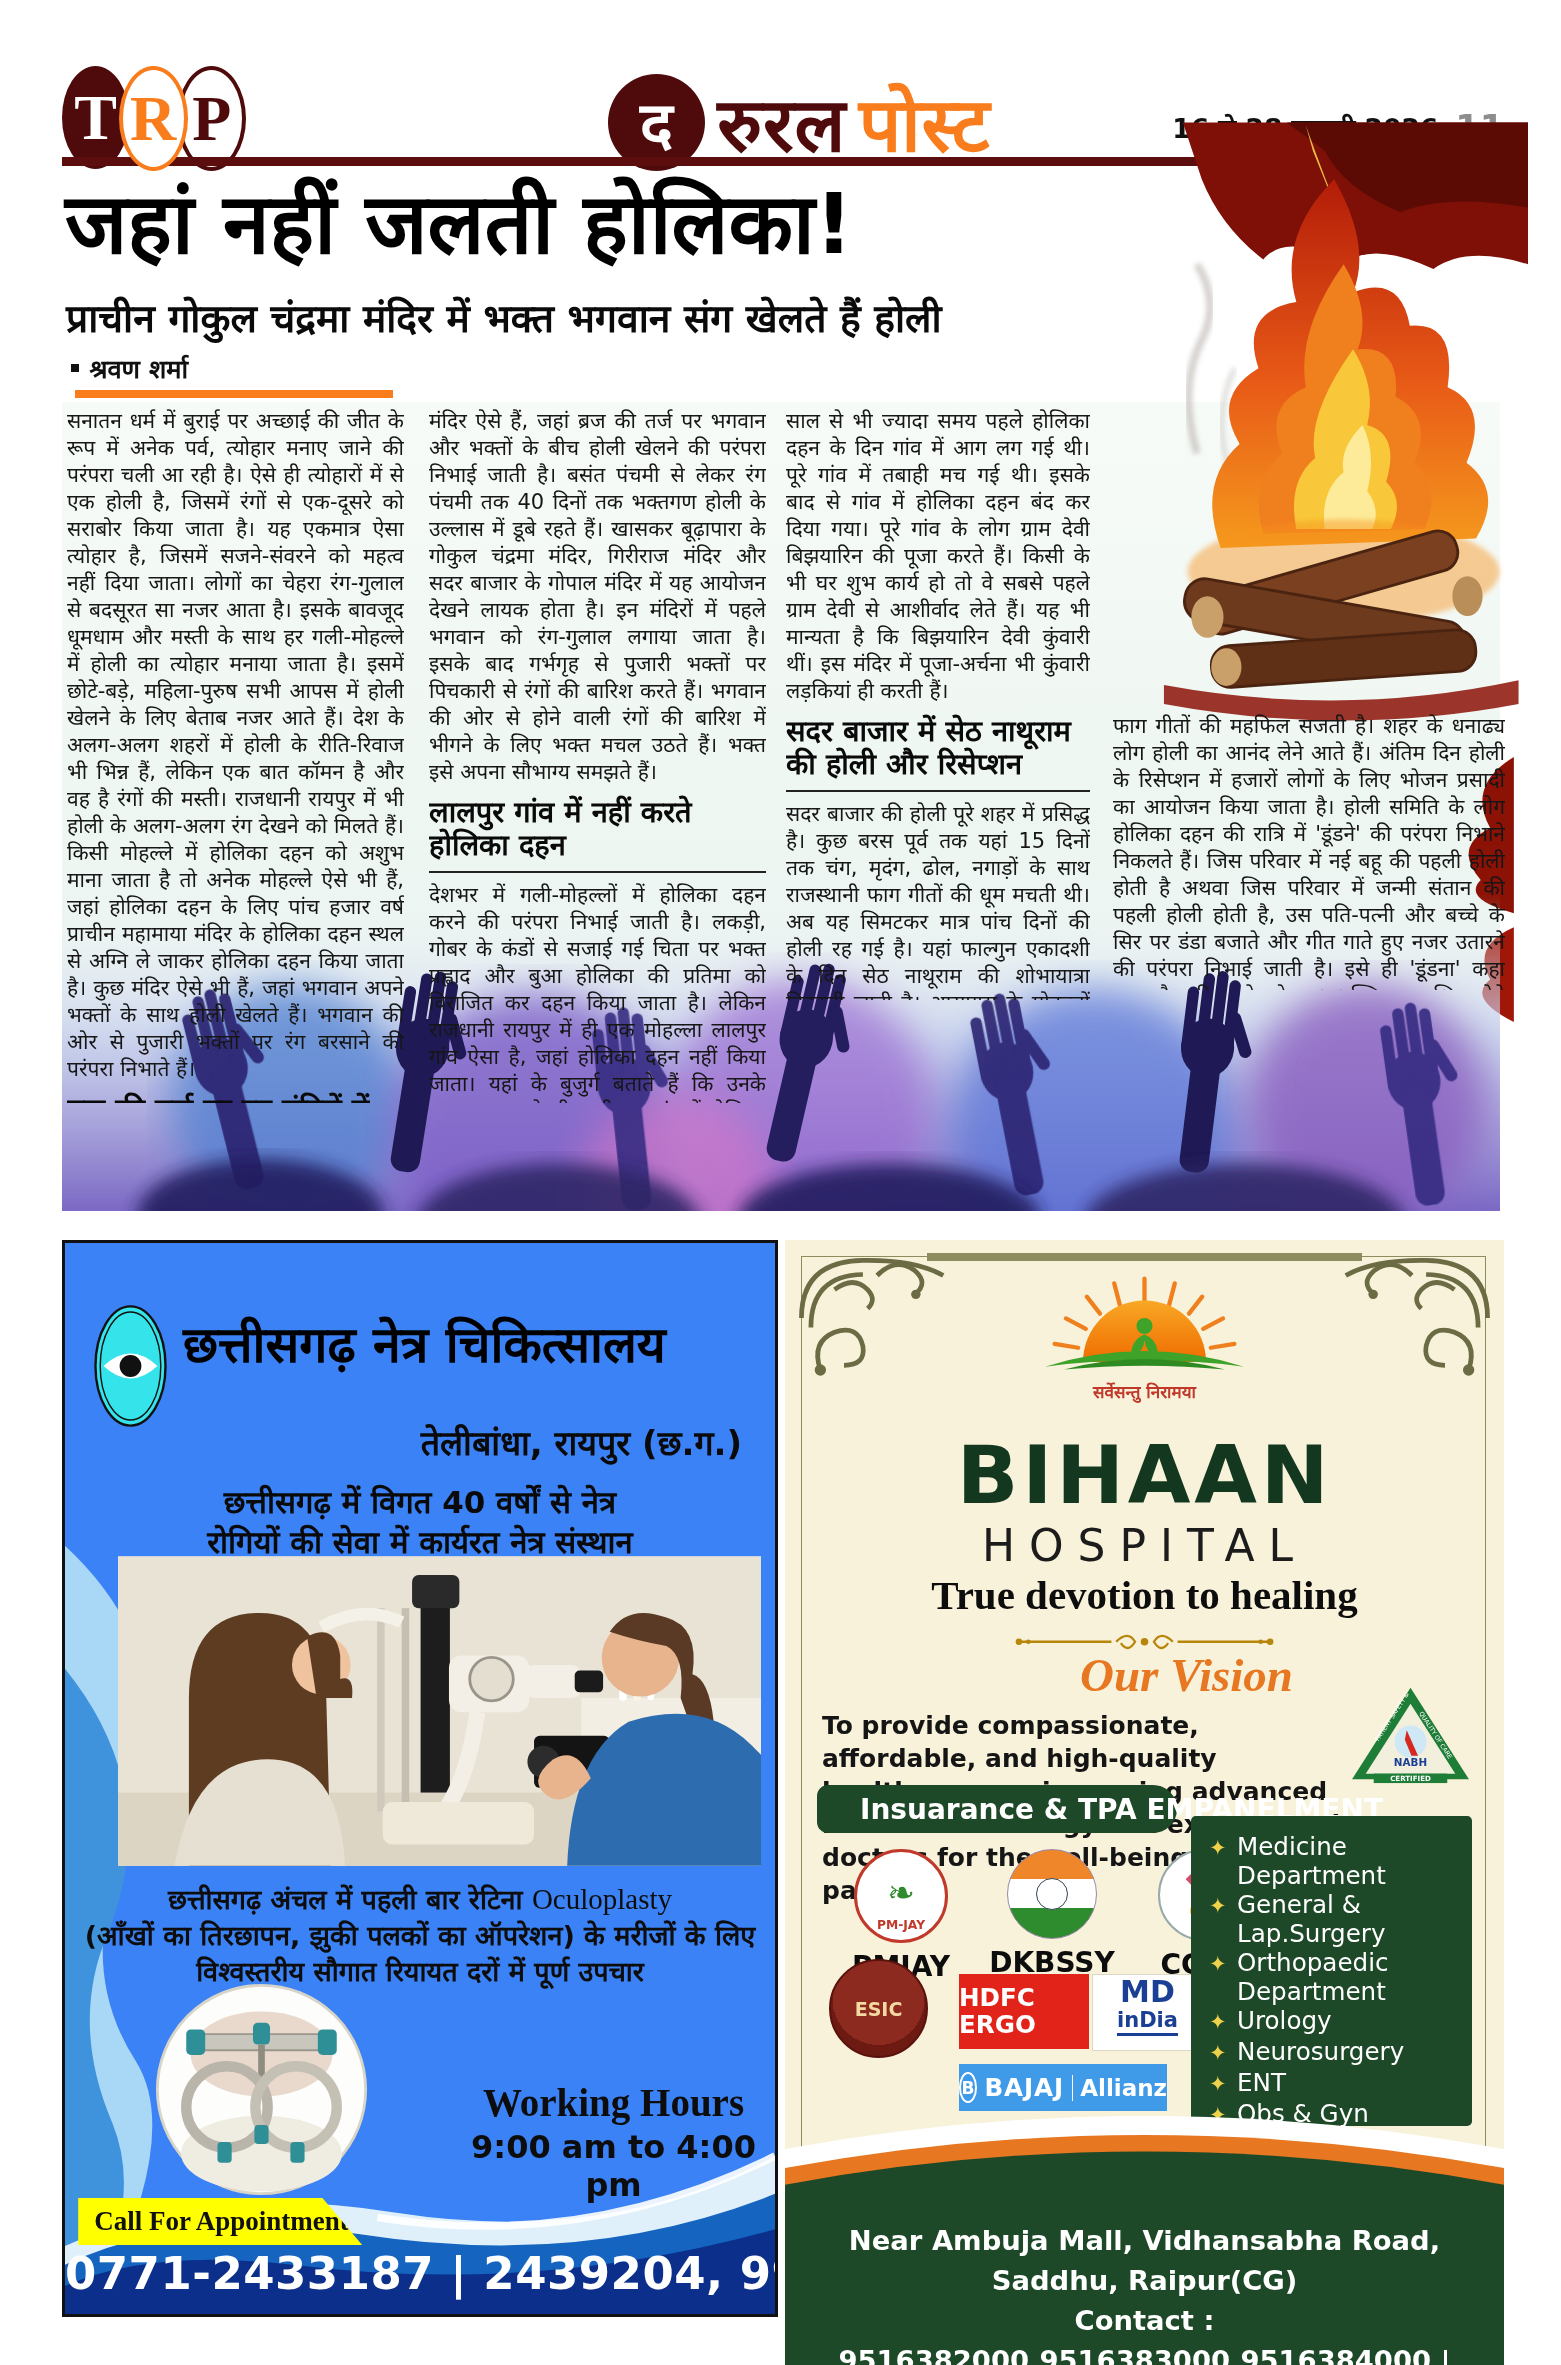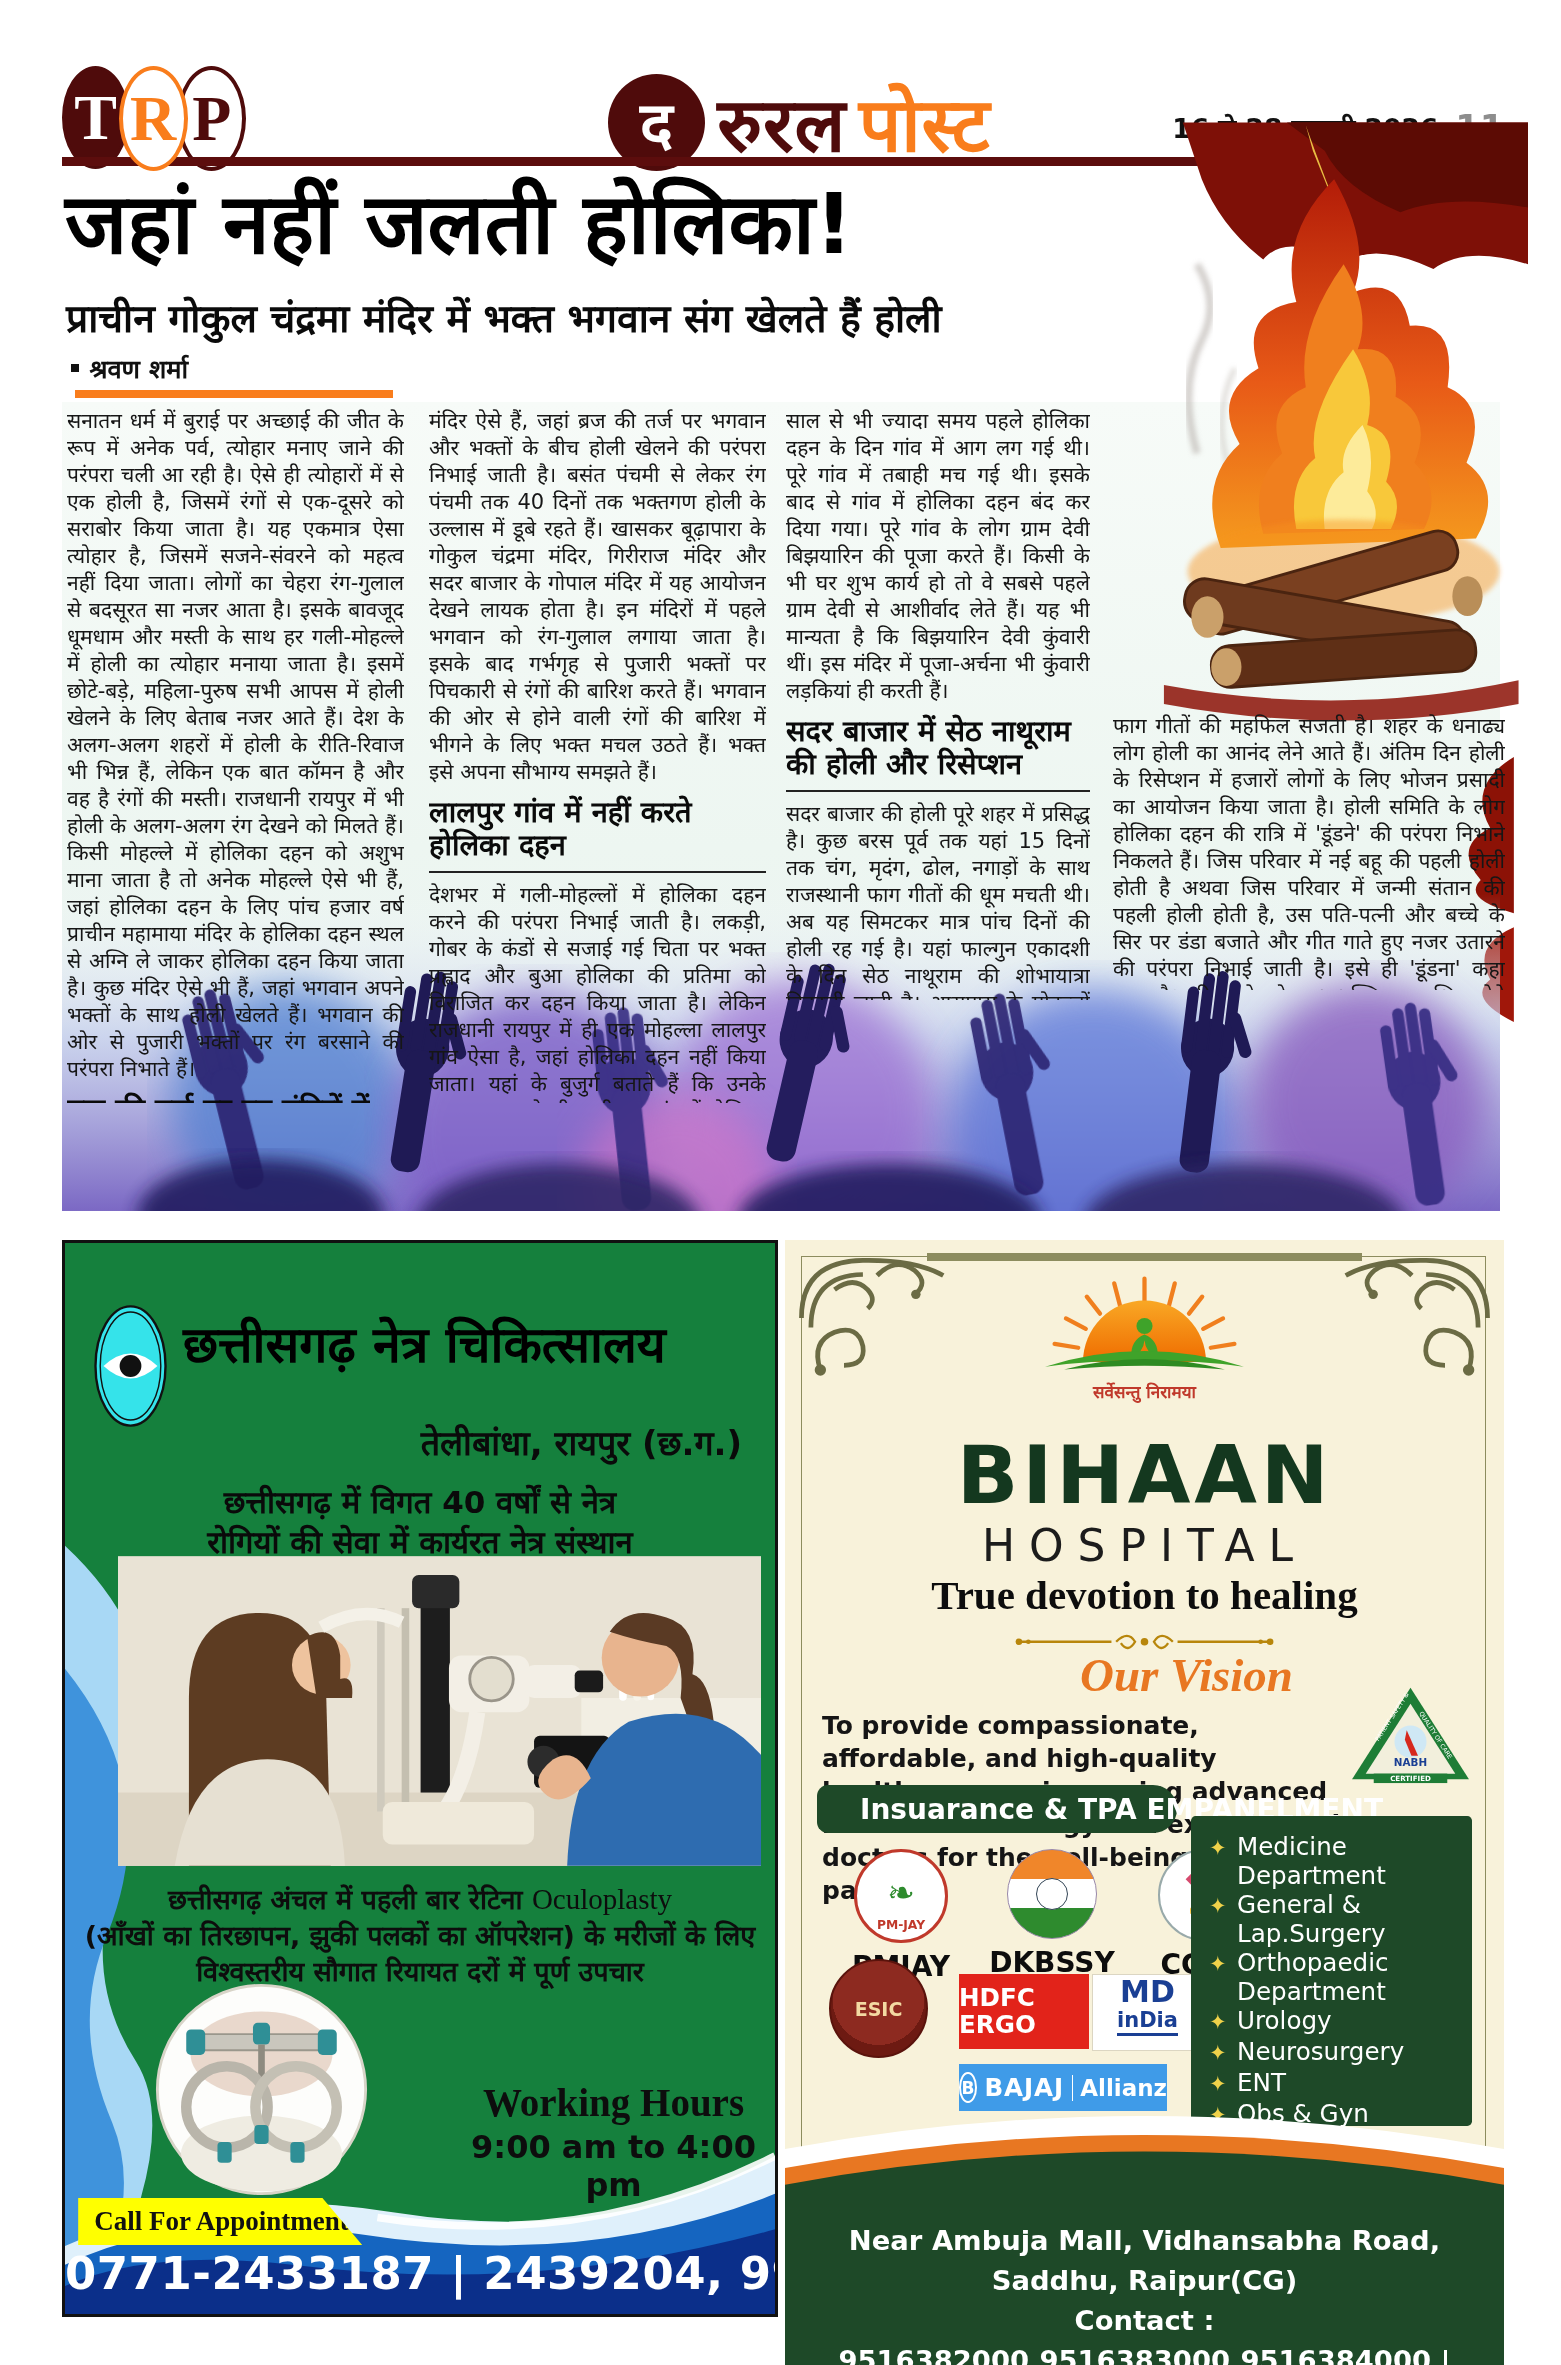--- a/index.html
+++ b/index.html
@@ -42,21 +42,21 @@
   .col2{left:429px;top:408px;width:337px;height:695px;}
   .col3{left:786px;top:408px;width:304px;height:592px;}
   .col4{left:1113px;top:713px;width:392px;height:277px;}
   .subhd{font-size:29px;line-height:33px;font-weight:900;color:#0a0a0a;text-align:left;margin-top:10.4px;}
   .subrule{width:100%;height:1.9px;background:#222;margin:8.5px 0 9.5px 0;}
   .fire{left:1041px;top:122px;width:487px;height:606px;z-index:2;pointer-events:none;}
   .smear{left:1438px;top:757px;width:76px;height:265px;z-index:1;}
   .crowd{left:62px;top:894px;width:1438px;height:317px;z-index:1;}
 
   
-  .adl{left:62px;top:1240px;width:710px;height:1071px;border:3.8px solid #111;background:#15803d;overflow:hidden;z-index:4;}
+  .adl{left:62px;top:1240px;width:710px;height:1071px;border:3.8px solid #111;background:#3b82f6;overflow:hidden;z-index:4;}
   .adl .wave{left:0;top:0;width:100%;height:100%;}
   .adl-eye{left:28px;top:61px;width:75px;height:124px;}
   .adl-title{left:118px;top:75px;width:582px;font-size:50px;font-weight:900;color:#000;line-height:1.1;}
   .adl-loc{left:0px;top:176px;width:677px;text-align:right;font-size:34px;font-weight:700;color:#0a0a0a;}
   .adl-tag{left:0;top:239px;width:100%;text-align:center;font-size:31px;line-height:40px;font-weight:800;color:#0a0a0a;}
   .adl-photo{left:53px;top:313px;width:643px;height:310px;}
   .adl-offer{left:0;top:638px;width:100%;text-align:center;font-size:27px;line-height:36px;font-weight:700;color:#0d0d0d;}
   .adl-offer .en{font-family:"Liberation Serif",serif;font-weight:400;font-size:29px;}
   .adl-trial{left:90px;top:740px;width:213px;height:213px;}
   .adl-work{left:397px;top:837px;width:303px;text-align:center;color:#0d0d0d;}

